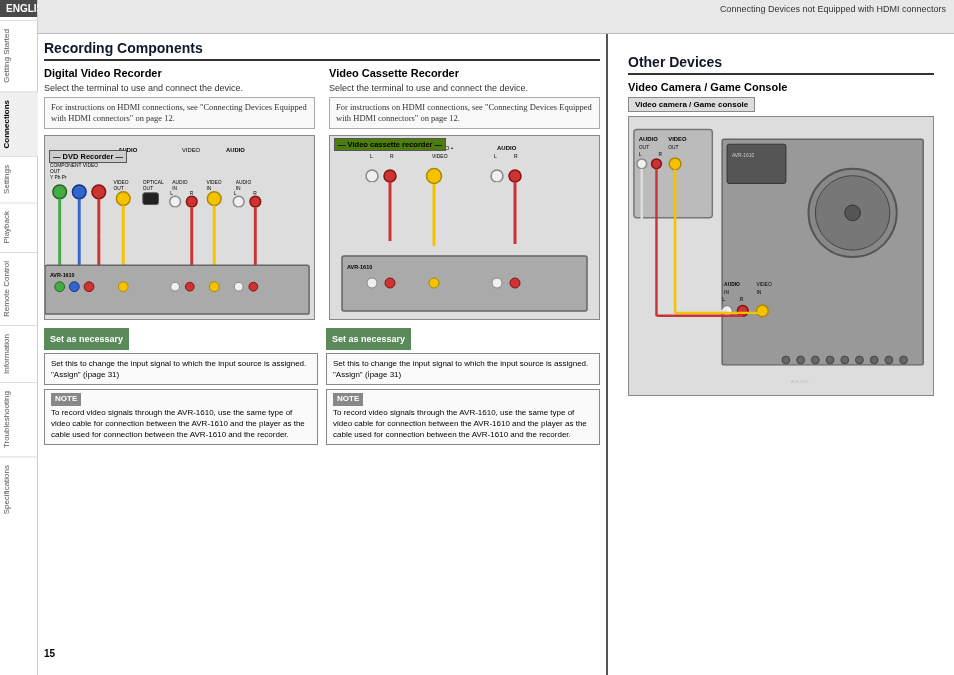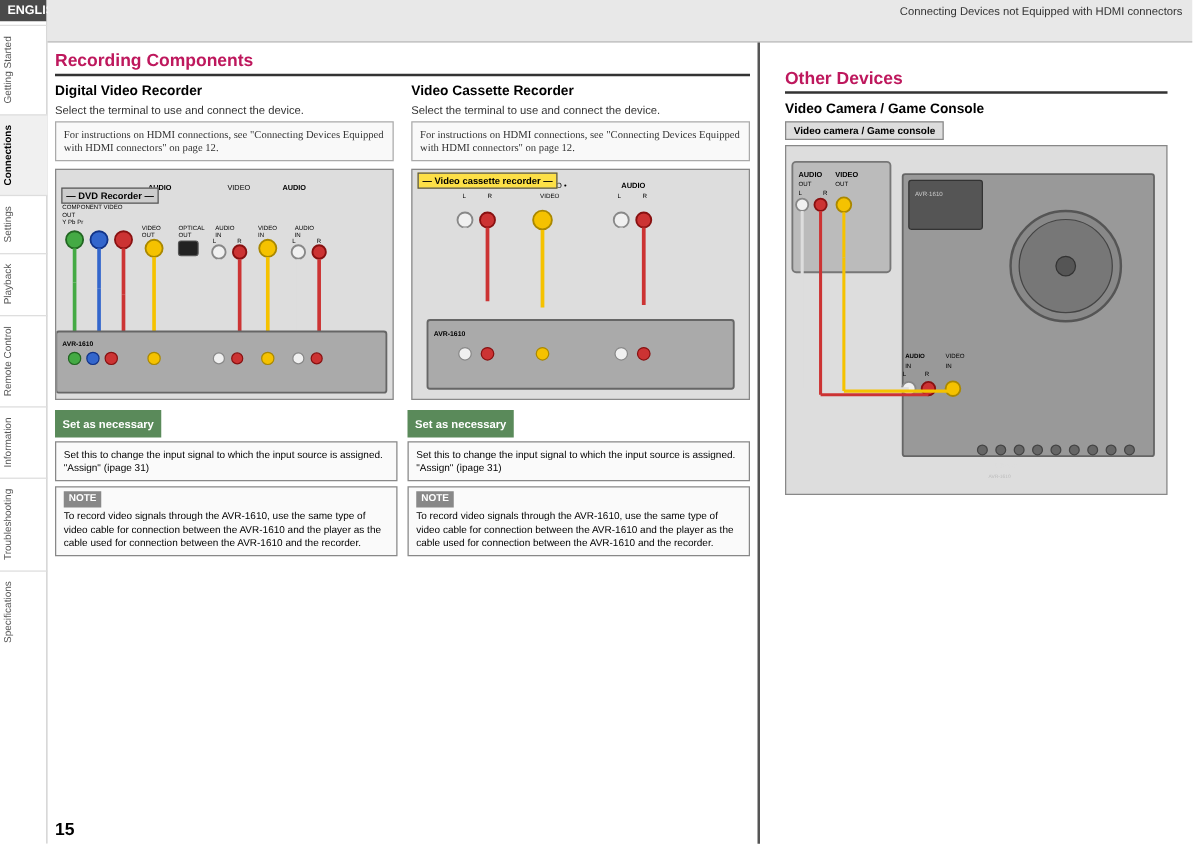--- a/index.html
+++ b/index.html
@@ -99,21 +99,21 @@
     
     .right-panel {
       flex: 1;
       padding: 20px;
       overflow: hidden;
     }
 
     .section-title {
       font-size: 14px;
       font-weight: bold;
-      color: #be185d;
+      color: #0f172a;
       border-bottom: 2px solid #333;
       padding-bottom: 3px;
       margin-bottom: 6px;
     }
 
     .subsection-title {
       font-size: 11px;
       font-weight: bold;
       color: #000;
       margin-bottom: 4px;
@@ -180,23 +180,23 @@
       gap: 14px;
     }
 
     .col-half {
       flex: 1;
     }
 
     
     .page-num {
       position: absolute;
-      bottom: 4px;
+      bottom: 16px;
       left: 6px;
-      font-size: 14px;
+      font-size: 10px;
       font-weight: bold;
     }
 
     
     .bottom-section {
       display: flex;
       gap: 8px;
       margin-top: 4px;
     }
 
@@ -324,21 +324,21 @@
             </svg>
           </div>
         </div>
 
         <div class="col-half">
           <div class="subsection-title">Video Cassette Recorder</div>
           <div class="description">Select the terminal to use and connect the device.</div>
           <div class="info-box">For instructions on HDMI connections, see "Connecting Devices Equipped with HDMI connectors" on page 12.</div>
 
           <div style="position:relative; border:1px solid #888; background:#ddd; height:185px; overflow:hidden; margin-bottom:4px;">
-            <div style="position:absolute;top:2px;left:4px;font-size:7.5px;font-weight:bold;border:1px solid #555;padding:1px 3px;background:#fde047;">
+            <div style="position:absolute;top:2px;left:4px;font-size:7.5px;font-weight:bold;border:1px solid #555;padding:1px 3px;background:#4d7c0f;">
               — <span>Video cassette recorder</span> —
             </div>
             <svg width="100%" height="185" viewBox="0 0 245 185">
 
               <text x="30" y="14" font-size="6" font-weight="bold">AUDIO</text>
               <text x="85" y="14" font-size="6">• VIDEO •</text>
               <text x="155" y="14" font-size="6" font-weight="bold">AUDIO</text>
 
               <text x="28" y="22" font-size="5">L</text>
               <text x="48" y="22" font-size="5">R</text>

